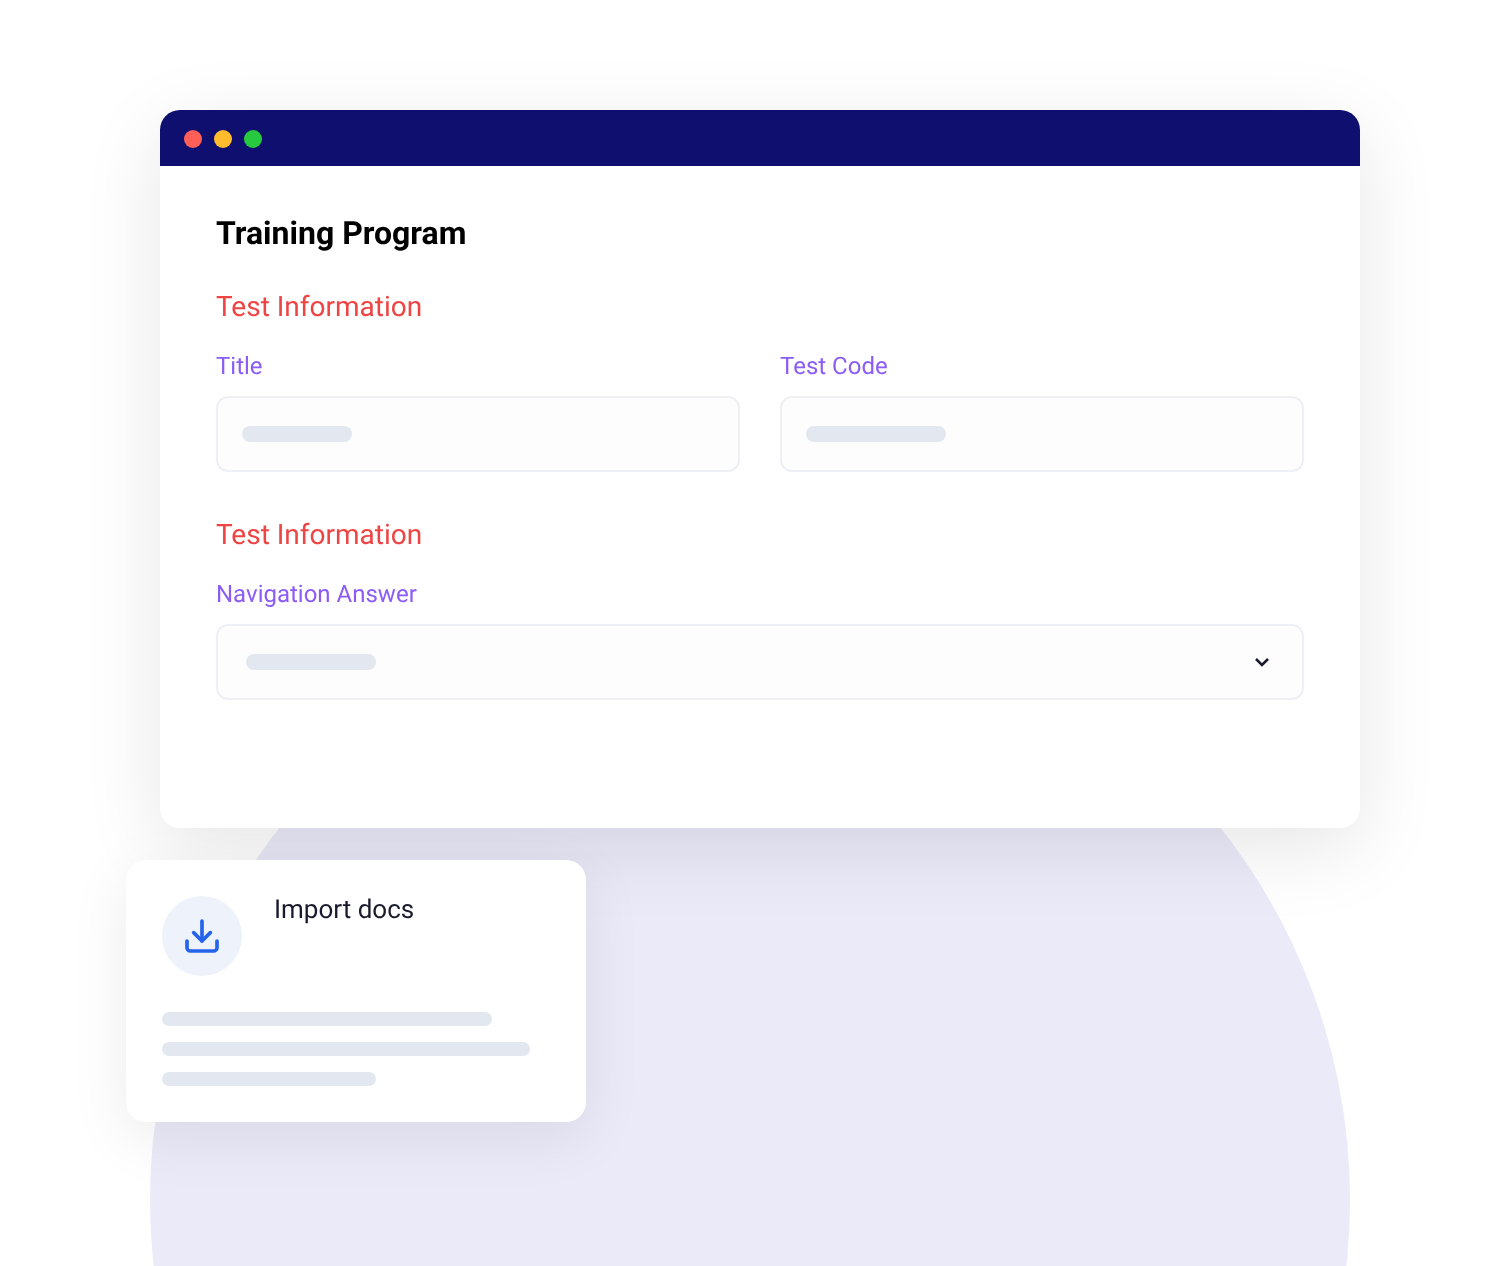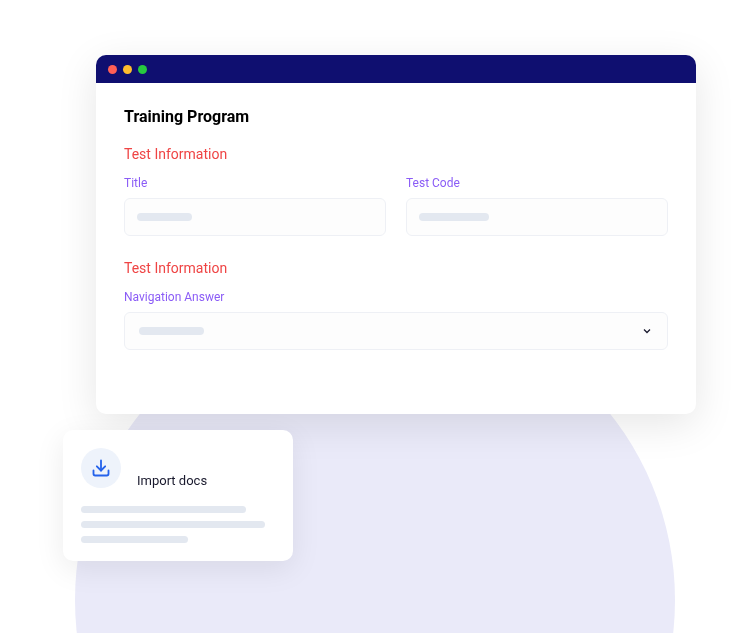--- a/index.html
+++ b/index.html
@@ -22,21 +22,21 @@
       border-radius: 50%;
       background: #eaeaf9;
       left: 50%;
       top: 300px;
       transform: translateX(-50%);
       z-index: 0;
     }
     .window {
       position: absolute;
       top: 55px;
-      left: 96px;
+      left: 80px;
       width: 600px;
       background: #fff;
       border-radius: 10px;
       box-shadow: 0 10px 40px rgba(0,0,0,0.1);
       overflow: hidden;
       z-index: 1;
     }
     .titlebar {
       background: #0f0f70;
       height: 28px;
@@ -119,21 +119,21 @@
       top: 430px;
       width: 230px;
       background: #fff;
       border-radius: 10px;
       box-shadow: 0 8px 30px rgba(0,0,0,0.08);
       padding: 18px;
       z-index: 2;
     }
     .import-header {
       display: flex;
-      align-items: flex-end;
+      align-items: flex-start;
       gap: 16px;
       margin-bottom: 18px;
     }
     .import-icon-circle {
       width: 40px;
       height: 40px;
       border-radius: 50%;
       background: #eef3fb;
       display: flex;
       align-items: center;

